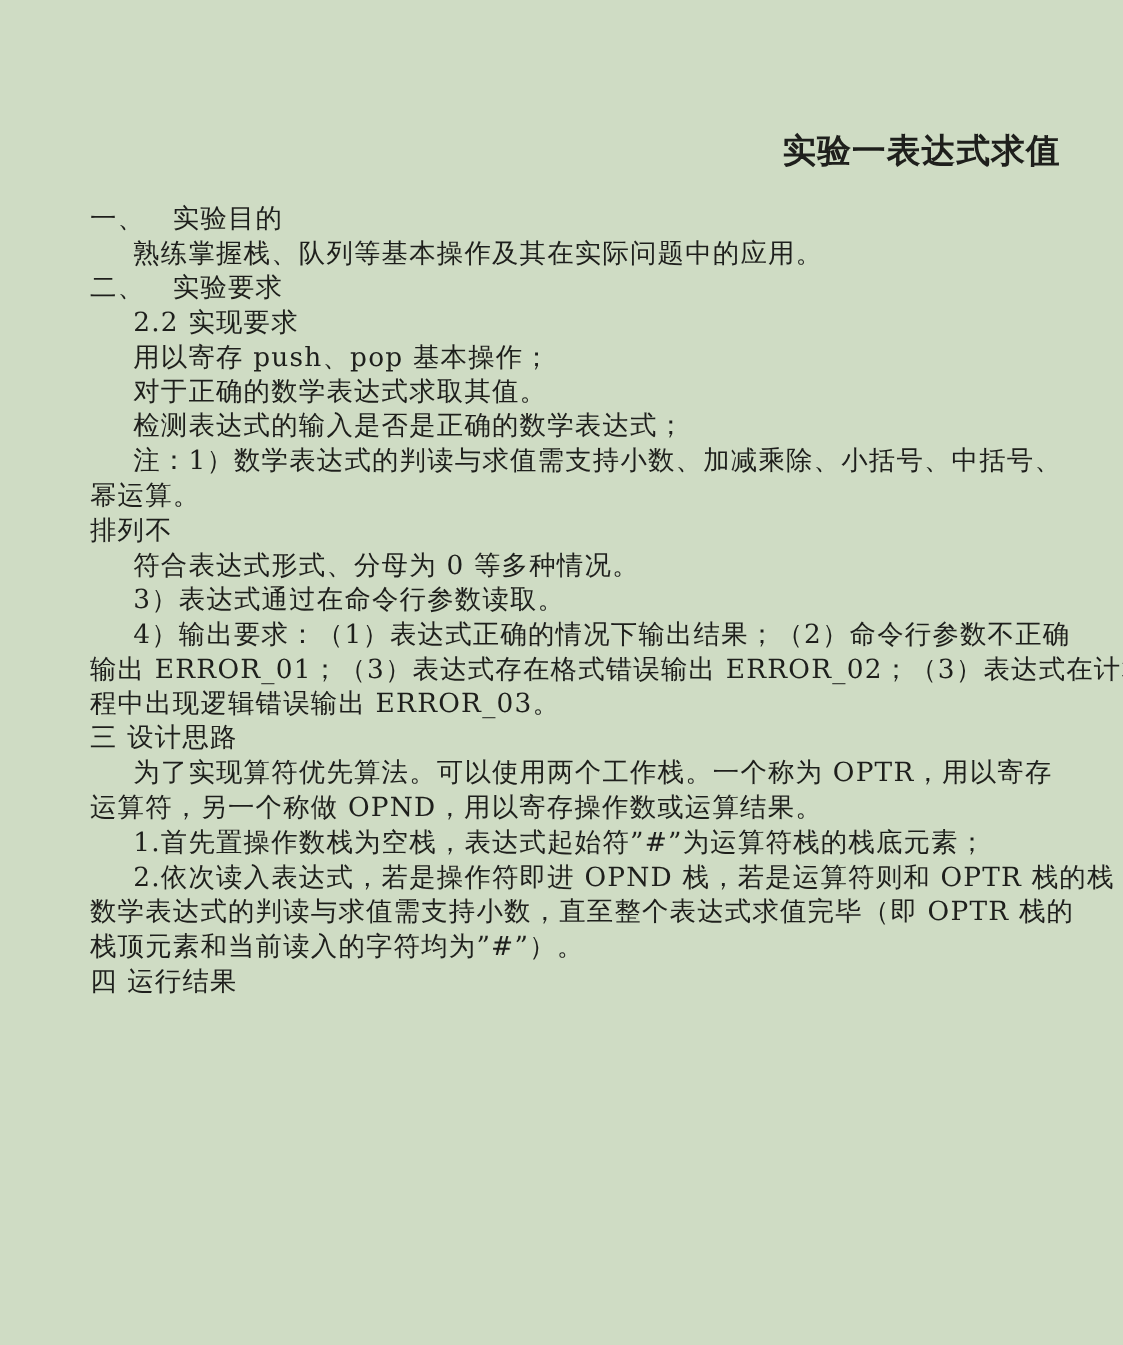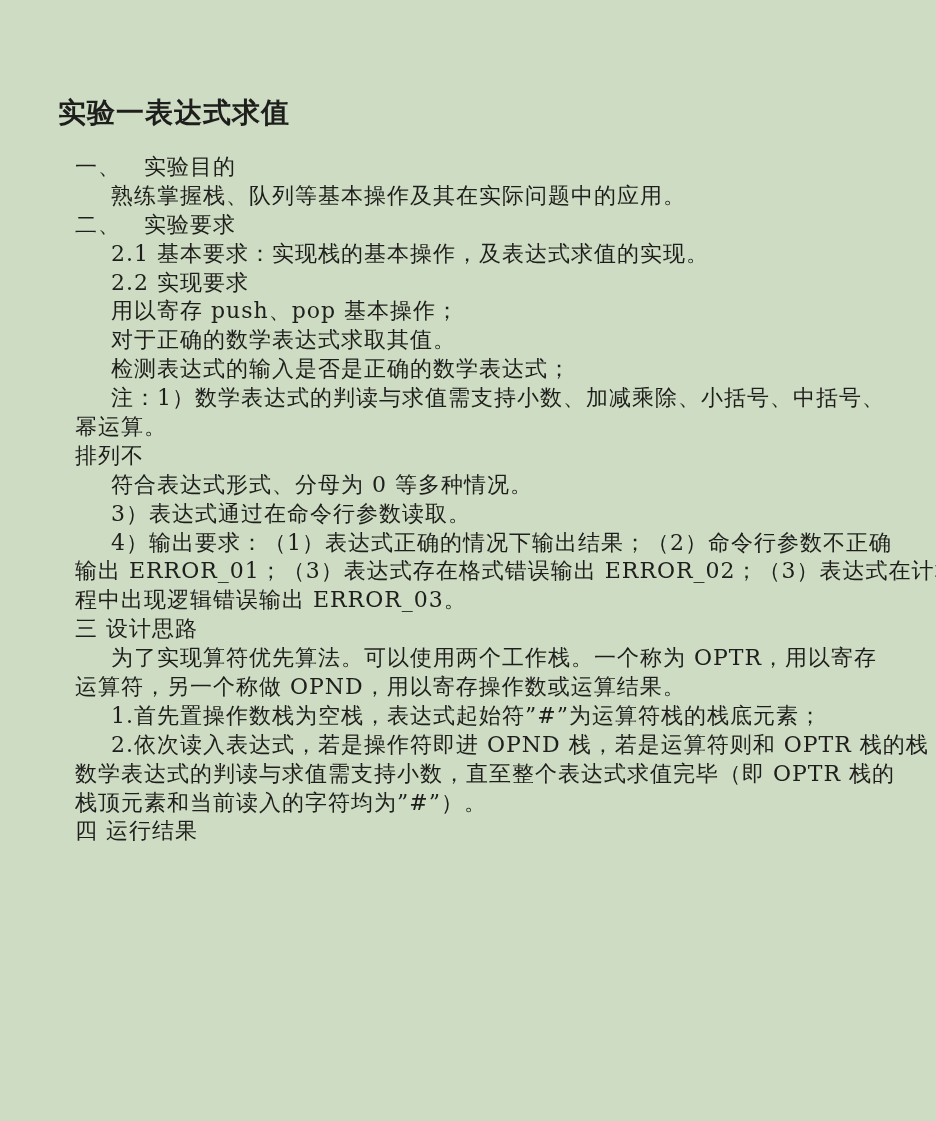--- a/index.html
+++ b/index.html
@@ -14,27 +14,28 @@
     font-family: "DejaVu Serif", "Liberation Serif", serif;
     color: #1e1f1c;
   }
   .page {
     box-sizing: border-box;
     width: 936px;
     height: 1121px;
     padding: 96px 52px 0 58px;
   }
   .title {
-    margin: 0 0 23px 0;
-    text-align: left;
+    margin: 16px 0 23px 0;
+    text-align: right;
     font-size: 28px;
     font-weight: 700;
     letter-spacing: 1px;
     line-height: 34px;
     white-space: nowrap;
+    font-family: Liberation Mono, monospace;
   }
   .line {
     font-size: 22px;
     letter-spacing: 1px;
     line-height: 28.9px;
     height: 28.9px;
     white-space: nowrap;
     margin-left: 17px;
   }
   .indent {
@@ -43,21 +44,20 @@
 </style>
 </head>
 <body style="background: rgb(207, 220, 196); color: rgb(30, 31, 28);">
 
 <div class="page">
   <h1 class="title">实验一表达式求值</h1>
 
   <div class="line">一、　实验目的</div>
   <div class="line indent">熟练掌握栈、队列等基本操作及其在实际问题中的应用。</div>
   <div class="line">二、　实验要求</div>
-  <div class="line indent">2.1 基本要求：实现栈的基本操作，及表达式求值的实现。</div>
   <div class="line indent">2.2 实现要求</div>
   <div class="line indent">用以寄存 push、pop 基本操作；</div>
   <div class="line indent">对于正确的数学表达式求取其值。</div>
   <div class="line indent">检测表达式的输入是否是正确的数学表达式；</div>
   <div class="line indent">注：1）数学表达式的判读与求值需支持小数、加减乘除、小括号、中括号、</div>
   <div class="line">幂运算。</div>
   <div class="line">排列不</div>
   <div class="line indent">符合表达式形式、分母为 0 等多种情况。</div>
   <div class="line indent">3）表达式通过在命令行参数读取。</div>
   <div class="line indent">4）输出要求：（1）表达式正确的情况下输出结果；（2）命令行参数不正确</div>

